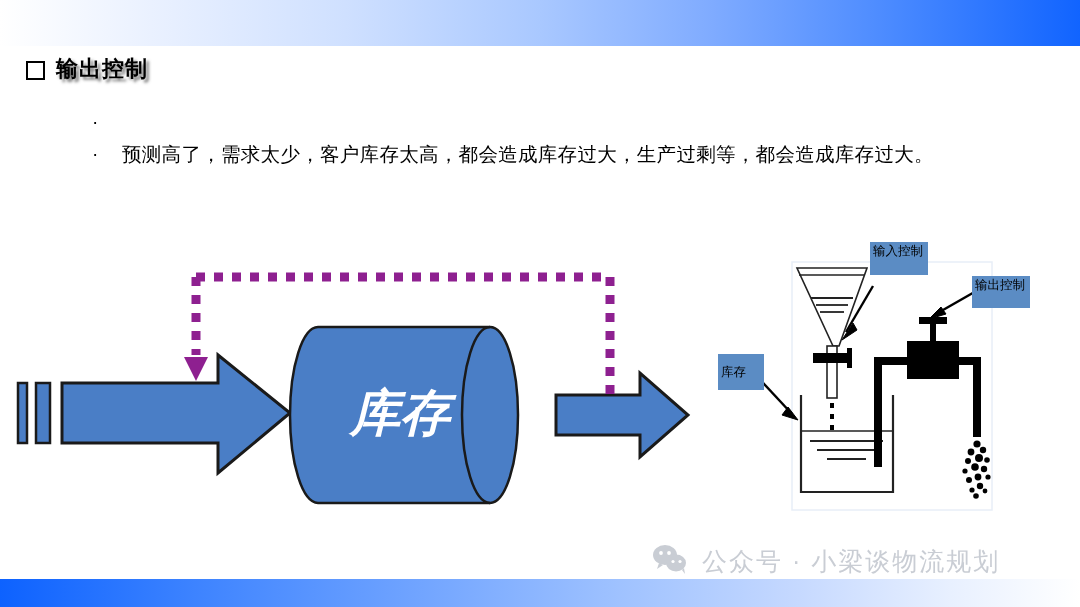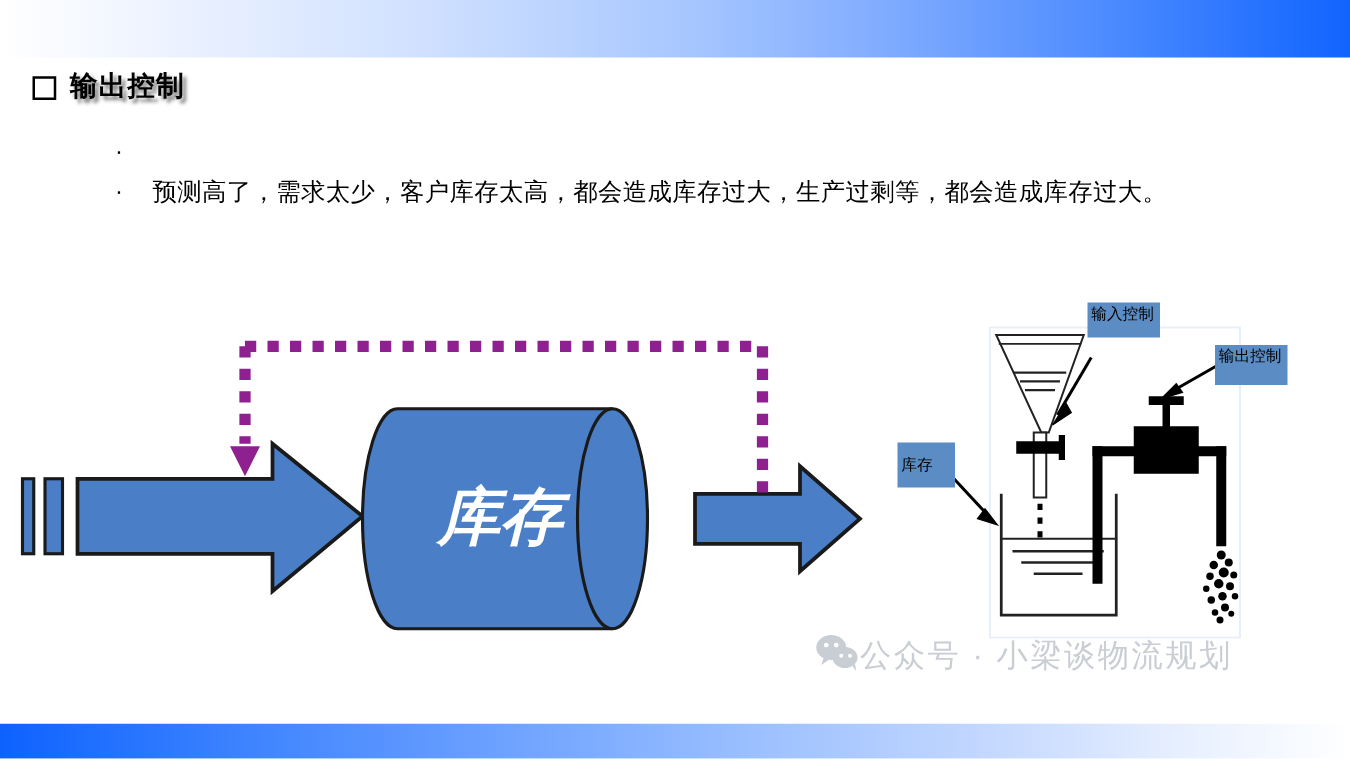--- a/index.html
+++ b/index.html
@@ -94,23 +94,24 @@
   }
   .right-fig {
     position: absolute;
     left: 700px; top: 228px;
     width: 360px; height: 295px;
   }
 
   
   .watermark {
     position: absolute;
-    left: 652px; top: 507px;
+    left: 652px; top: 544px;
     display: flex;
     align-items: center;
+    gap: 14px;
     color: #c9cdd4;
     justify-content: space-between;
   }
   .wm-text {
     font-size: 25px;
     color: #c9cdd4;
     letter-spacing: 2px;
     white-space: nowrap;
   }
   .wm-icon { flex: none; }
@@ -243,21 +244,21 @@
         <line x1="173" y1="58" x2="146" y2="104" stroke-width="2.4"></line>
         <path d="M 142,112 L 157,102 L 153,95 Z"></path>
         <line x1="285" y1="58" x2="236" y2="86" stroke-width="2.4"></line>
         <path d="M 229,91 L 246,86 L 241,79 Z"></path>
         <line x1="52" y1="143" x2="92" y2="186" stroke-width="2.4"></line>
         <path d="M 98,192 L 82,187 L 88,179 Z"></path>
       </g>
     </svg>
 
     
-    <div class="lbl-box" style="left:170px; top:14px; width:58px; height:28px;">
+    <div class="lbl-box" style="left:170px; top:14px; width:58px; height:33px;">
       <div>输入控制</div>
     </div>
 
     <div class="lbl-box" style="left:272px; top:48px; width:58px; height:32px;">
       <div>输出控制</div>
     </div>
 
     <div class="lbl-box" style="left:18px; top:126px; width:46px; height:36px; display:flex; align-items:center;">
       <div>库存</div>
     </div>

